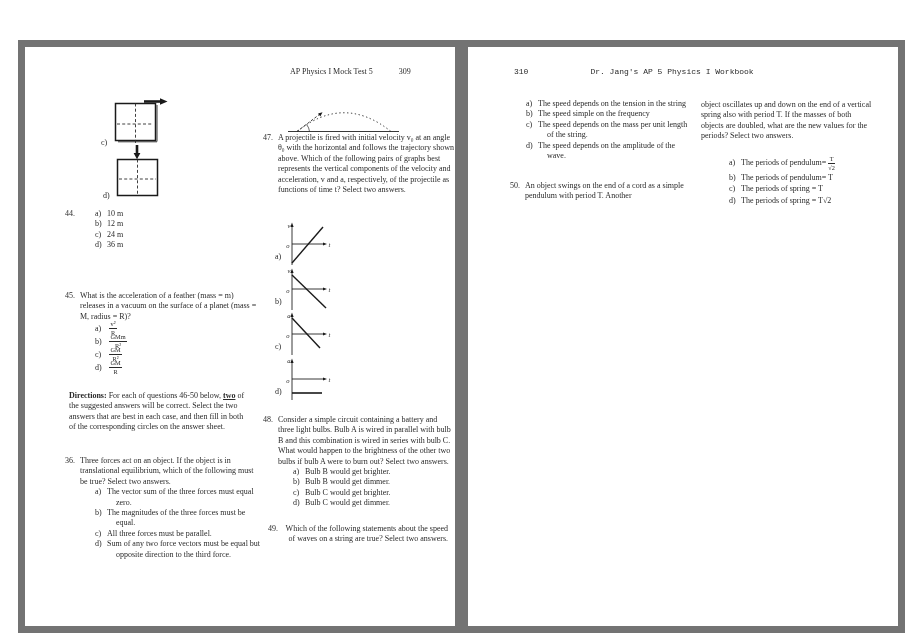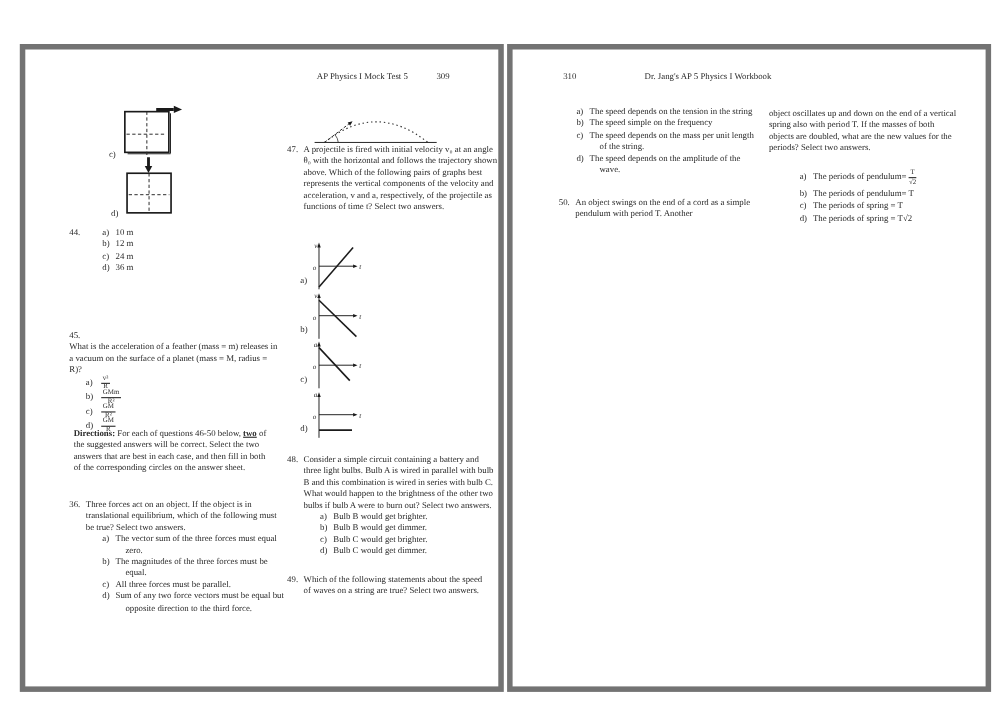--- a/index.html
+++ b/index.html
@@ -1,18 +1,18 @@
 <!DOCTYPE html>
 <html><head>
 <meta charset="utf-8">
 <style>
   html,body{margin:0;padding:0;}
   body{width:910px;height:644px;background:#ffffff;overflow:hidden;position:relative;
        font-family:"Liberation Serif",serif;color:#2a2a2a;}
-  .page{position:absolute;top:40px;width:430px;height:579px;background:#fff;border:5px solid #737373;}
+  .page{position:absolute;top:40px;width:430px;height:579px;background:#fff;border:7px solid #737373;}
   #pl{left:18px;} #pr{left:461px;}
   .blk{position:absolute;font-size:8px;line-height:10.4px;color:#2a2a2a;}
   .hdr{display:flex;align-items:baseline;}
   .q{display:flex;}
   .qn{flex:none;width:15px;}
   .qb{flex:1;}
   .opt{display:flex;margin-left:15px;}
   .ol{flex:none;width:12px;}
   .ot{flex:1;padding-left:9px;text-indent:-9px;}
   .fo{align-items:center;height:13px;}
@@ -80,21 +80,21 @@
           <span class="ol">c)</span>
           <span class="ot">24 m</span>
         </div>
       <div class="opt">
           <span class="ol">d)</span>
           <span class="ot">36 m</span>
         </div>
     </div>
   </div>
 
-  <div class="blk q" style="left:40px;top:255px;width:192px;flex-direction:column;">
+  <div class="blk q" style="left:40px;top:244px;width:192px;">
     <span class="qn">45.</span>
     <div class="qb">
       <div>What is the acceleration of a feather (mass = m) releases in a vacuum on the surface of a planet (mass = M, radius = R)?</div>
       <div class="opt fo">
           <span class="ol">a)</span>
           <span class="fr">
             <span class="n">v²</span>
             <span class="d">R</span>
           </span>
         </div>
@@ -235,29 +235,29 @@
           <span class="ol">c)</span>
           <span class="ot">Bulb C would get brighter.</span>
         </div>
       <div class="opt">
           <span class="ol">d)</span>
           <span class="ot">Bulb C would get dimmer.</span>
         </div>
     </div>
   </div>
 
-  <div class="blk q" style="left:238px;top:477px;width:185px;">
+  <div class="blk q" style="left:238px;top:477px;width:185px;text-align:right;">
     <span class="qn">49.</span>
     <div class="qb">Which of the following statements about the speed of waves on a string are true? Select two answers.</div>
   </div>
 </div>
 
 <div class="page" id="pr">
 
-  <div class="blk hdr" style="left:46px;top:20px;">
+  <div class="blk hdr" style="left:46px;top:20px;font-family:Liberation Mono, monospace;">
     <span>310</span>
     <span style="margin-left:22px;padding-left:40px;">Dr. Jang's AP 5 Physics I Workbook</span>
   </div>
 
   <div class="blk" style="left:58px;top:52px;width:162px;">
     <div class="opt" style="margin-left:0;">
         <span class="ol">a)</span>
         <span class="ot">The speed depends on the tension in the string</span>
       </div>
     <div class="opt" style="margin-left:0;">

